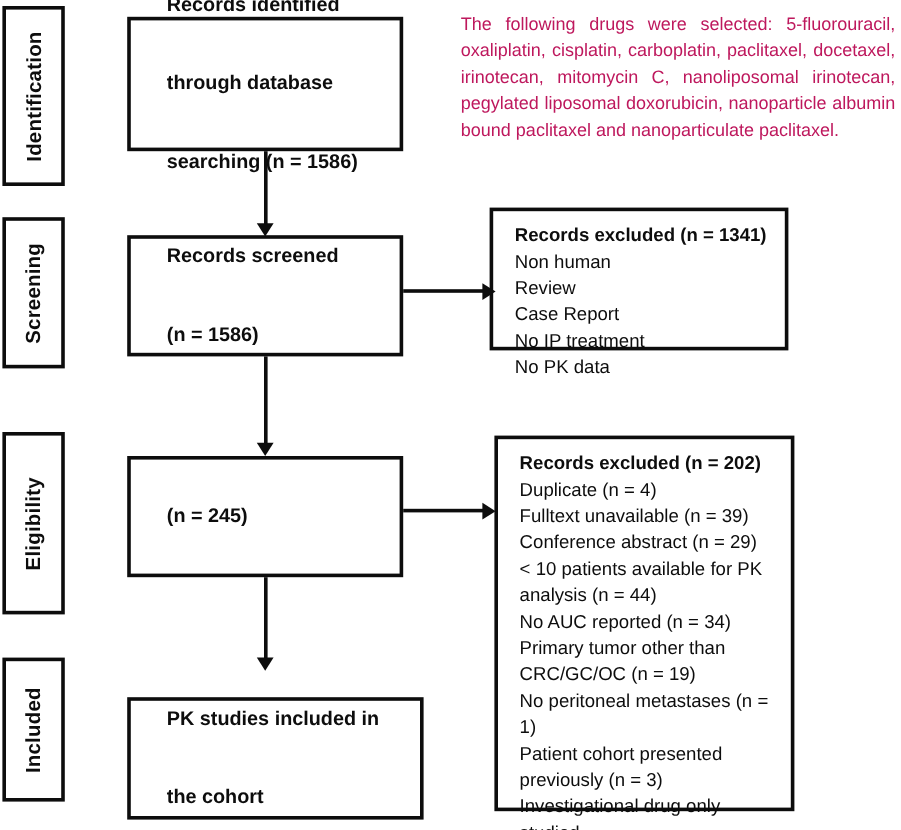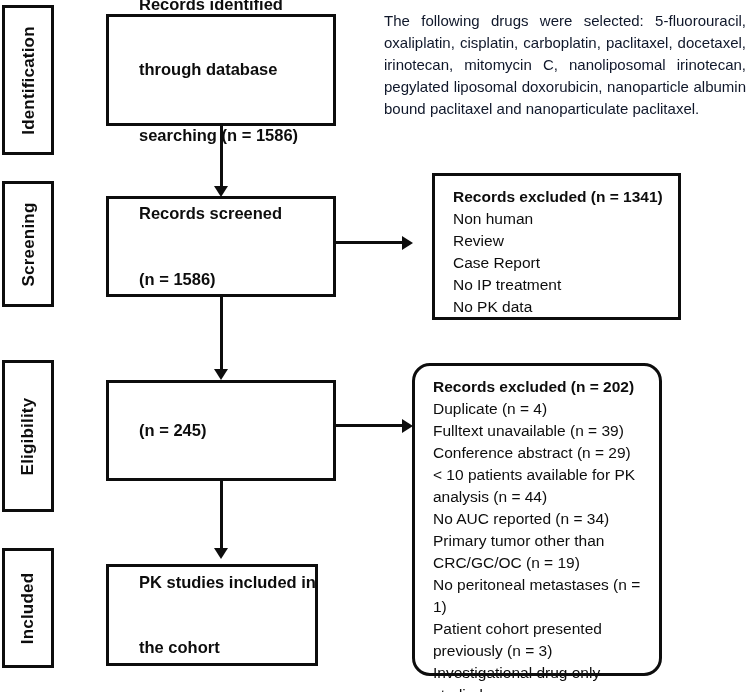--- a/index.html
+++ b/index.html
@@ -70,21 +70,21 @@
     font-weight: normal;
     font-size: 15.5px;
     line-height: 1.42;
   }
 
   
   .note {
     font-size: 15px;
     line-height: 1.47;
     text-align: justify;
-    color: #0f172a;
+    color: #be185d;
   }
 
   
   .v-line {
     background: #0d0d0d;
     width: 3px;
   }
   .h-line {
     background: #0d0d0d;
     height: 3px;
@@ -131,35 +131,35 @@
 
 <div class="abs flow-box" style="left:106px; top:196px; width:230px; height:101px;">
   <div class="line">Records screened</div>
   <div class="line">(n = 1586)</div>
 </div>
 
 <div class="abs flow-box" style="left:106px; top:380px; width:230px; height:101px;">
   <div class="line">(n = 245)</div>
 </div>
 
-<div class="abs flow-box" style="left:106px; top:564px; width:212px; height:102px;">
+<div class="abs flow-box" style="left:106px; top:581px; width:247px; height:102px;">
   <div class="line">PK studies included in</div>
   <div class="line">the cohort</div>
 </div>
 
-<div class="abs excl-box" style="left:432px; top:173px; width:249px; height:147px;">
+<div class="abs excl-box" style="left:408px; top:173px; width:249px; height:119px;">
   <div class="head">Records excluded (n = 1341)</div>
   <div class="item">Non human</div>
   <div class="item">Review</div>
   <div class="item">Case Report</div>
   <div class="item">No IP treatment</div>
   <div class="item">No PK data</div>
 </div>
 
-<div class="abs excl-box" style="left:412px; top:363px; width:250px; height:313px;border-radius:18px;">
+<div class="abs excl-box" style="left:412px; top:363px; width:250px; height:313px;">
   <div class="head">Records excluded (n = 202)</div>
   <div class="item">Duplicate (n = 4)</div>
   <div class="item">Fulltext unavailable (n = 39)</div>
   <div class="item">Conference abstract (n = 29)</div>
   <div class="item">&lt; 10 patients available for PK</div>
   <div class="item">analysis (n = 44)</div>
   <div class="item">No AUC reported (n = 34)</div>
   <div class="item">Primary tumor other than</div>
   <div class="item">CRC/GC/OC (n = 19)</div>
   <div class="item">No peritoneal metastases (n = 1)</div>

